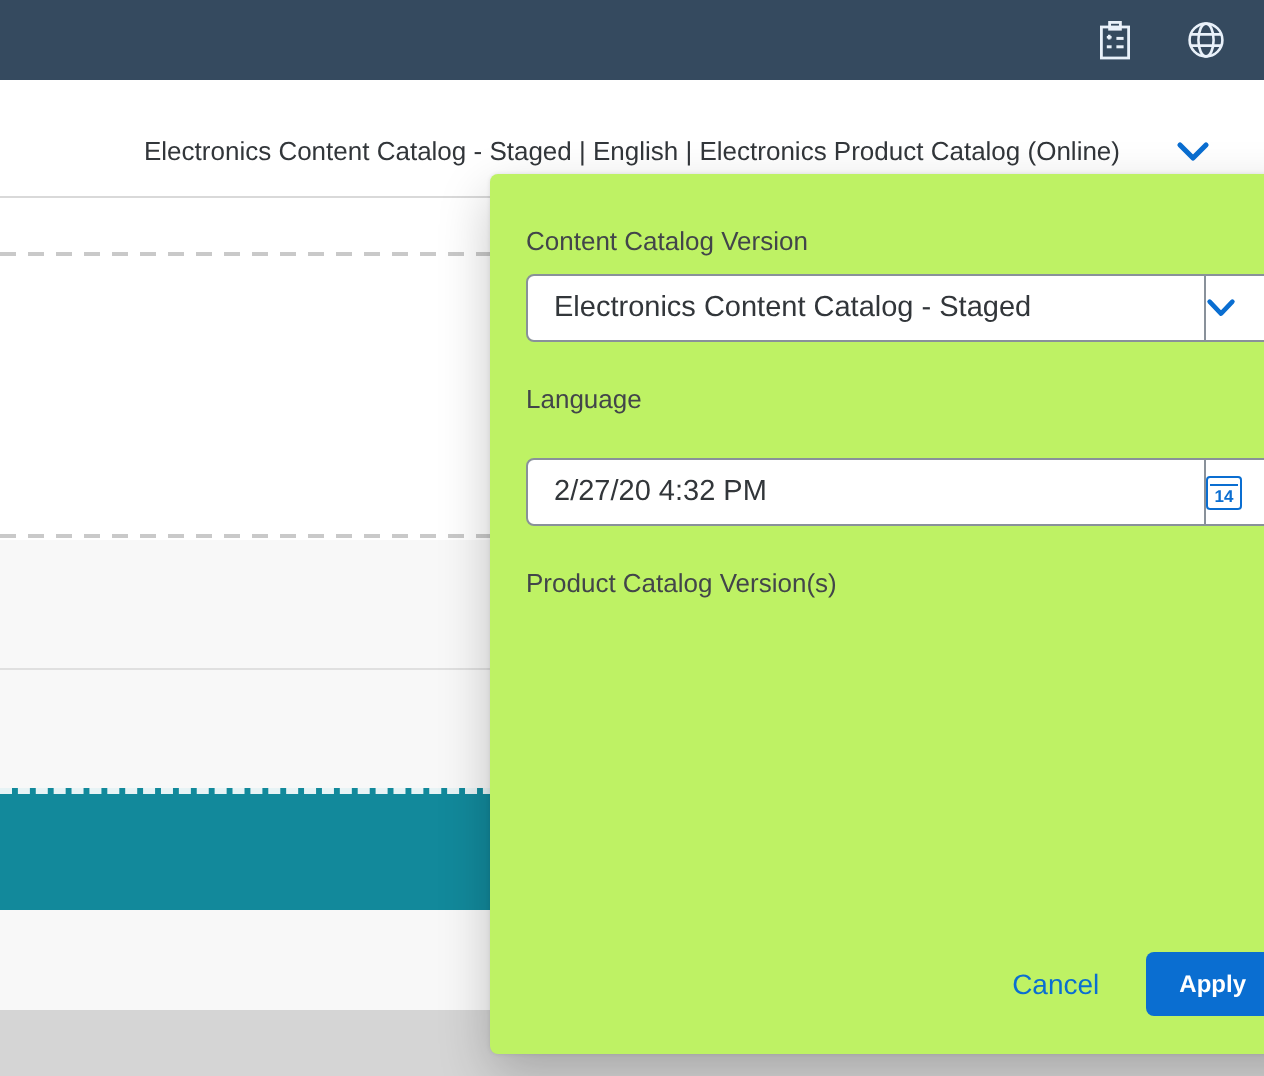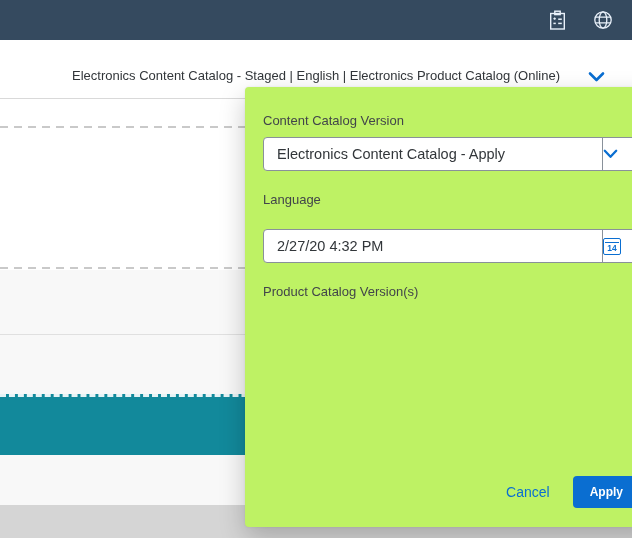--- a/index.html
+++ b/index.html
@@ -106,21 +106,21 @@
         <path d="M2 2.5 L8.5 9 L15 2.5"></path>
       </svg>
     </span>
   </div>
 
   <div class="panel">
 
     <div class="field">
       <div class="field-label">Content Catalog Version</div>
       <div class="select-box">
-        <span class="select-value">Electronics Content Catalog - Apply</span>
+        <span class="select-value">Electronics Content Catalog - Staged</span>
         <span class="select-btn">
           <svg width="15" height="10" viewBox="0 0 15 10" fill="none" stroke="#0a6ed1" stroke-width="2.3" stroke-linecap="round" stroke-linejoin="round">
               <path d="M1.8 1.8 L7.5 7.8 L13.2 1.8"></path>
             </svg>
         </span>
       </div>
     </div>
 
     <div class="field">
       <div class="field-label">Language</div>

